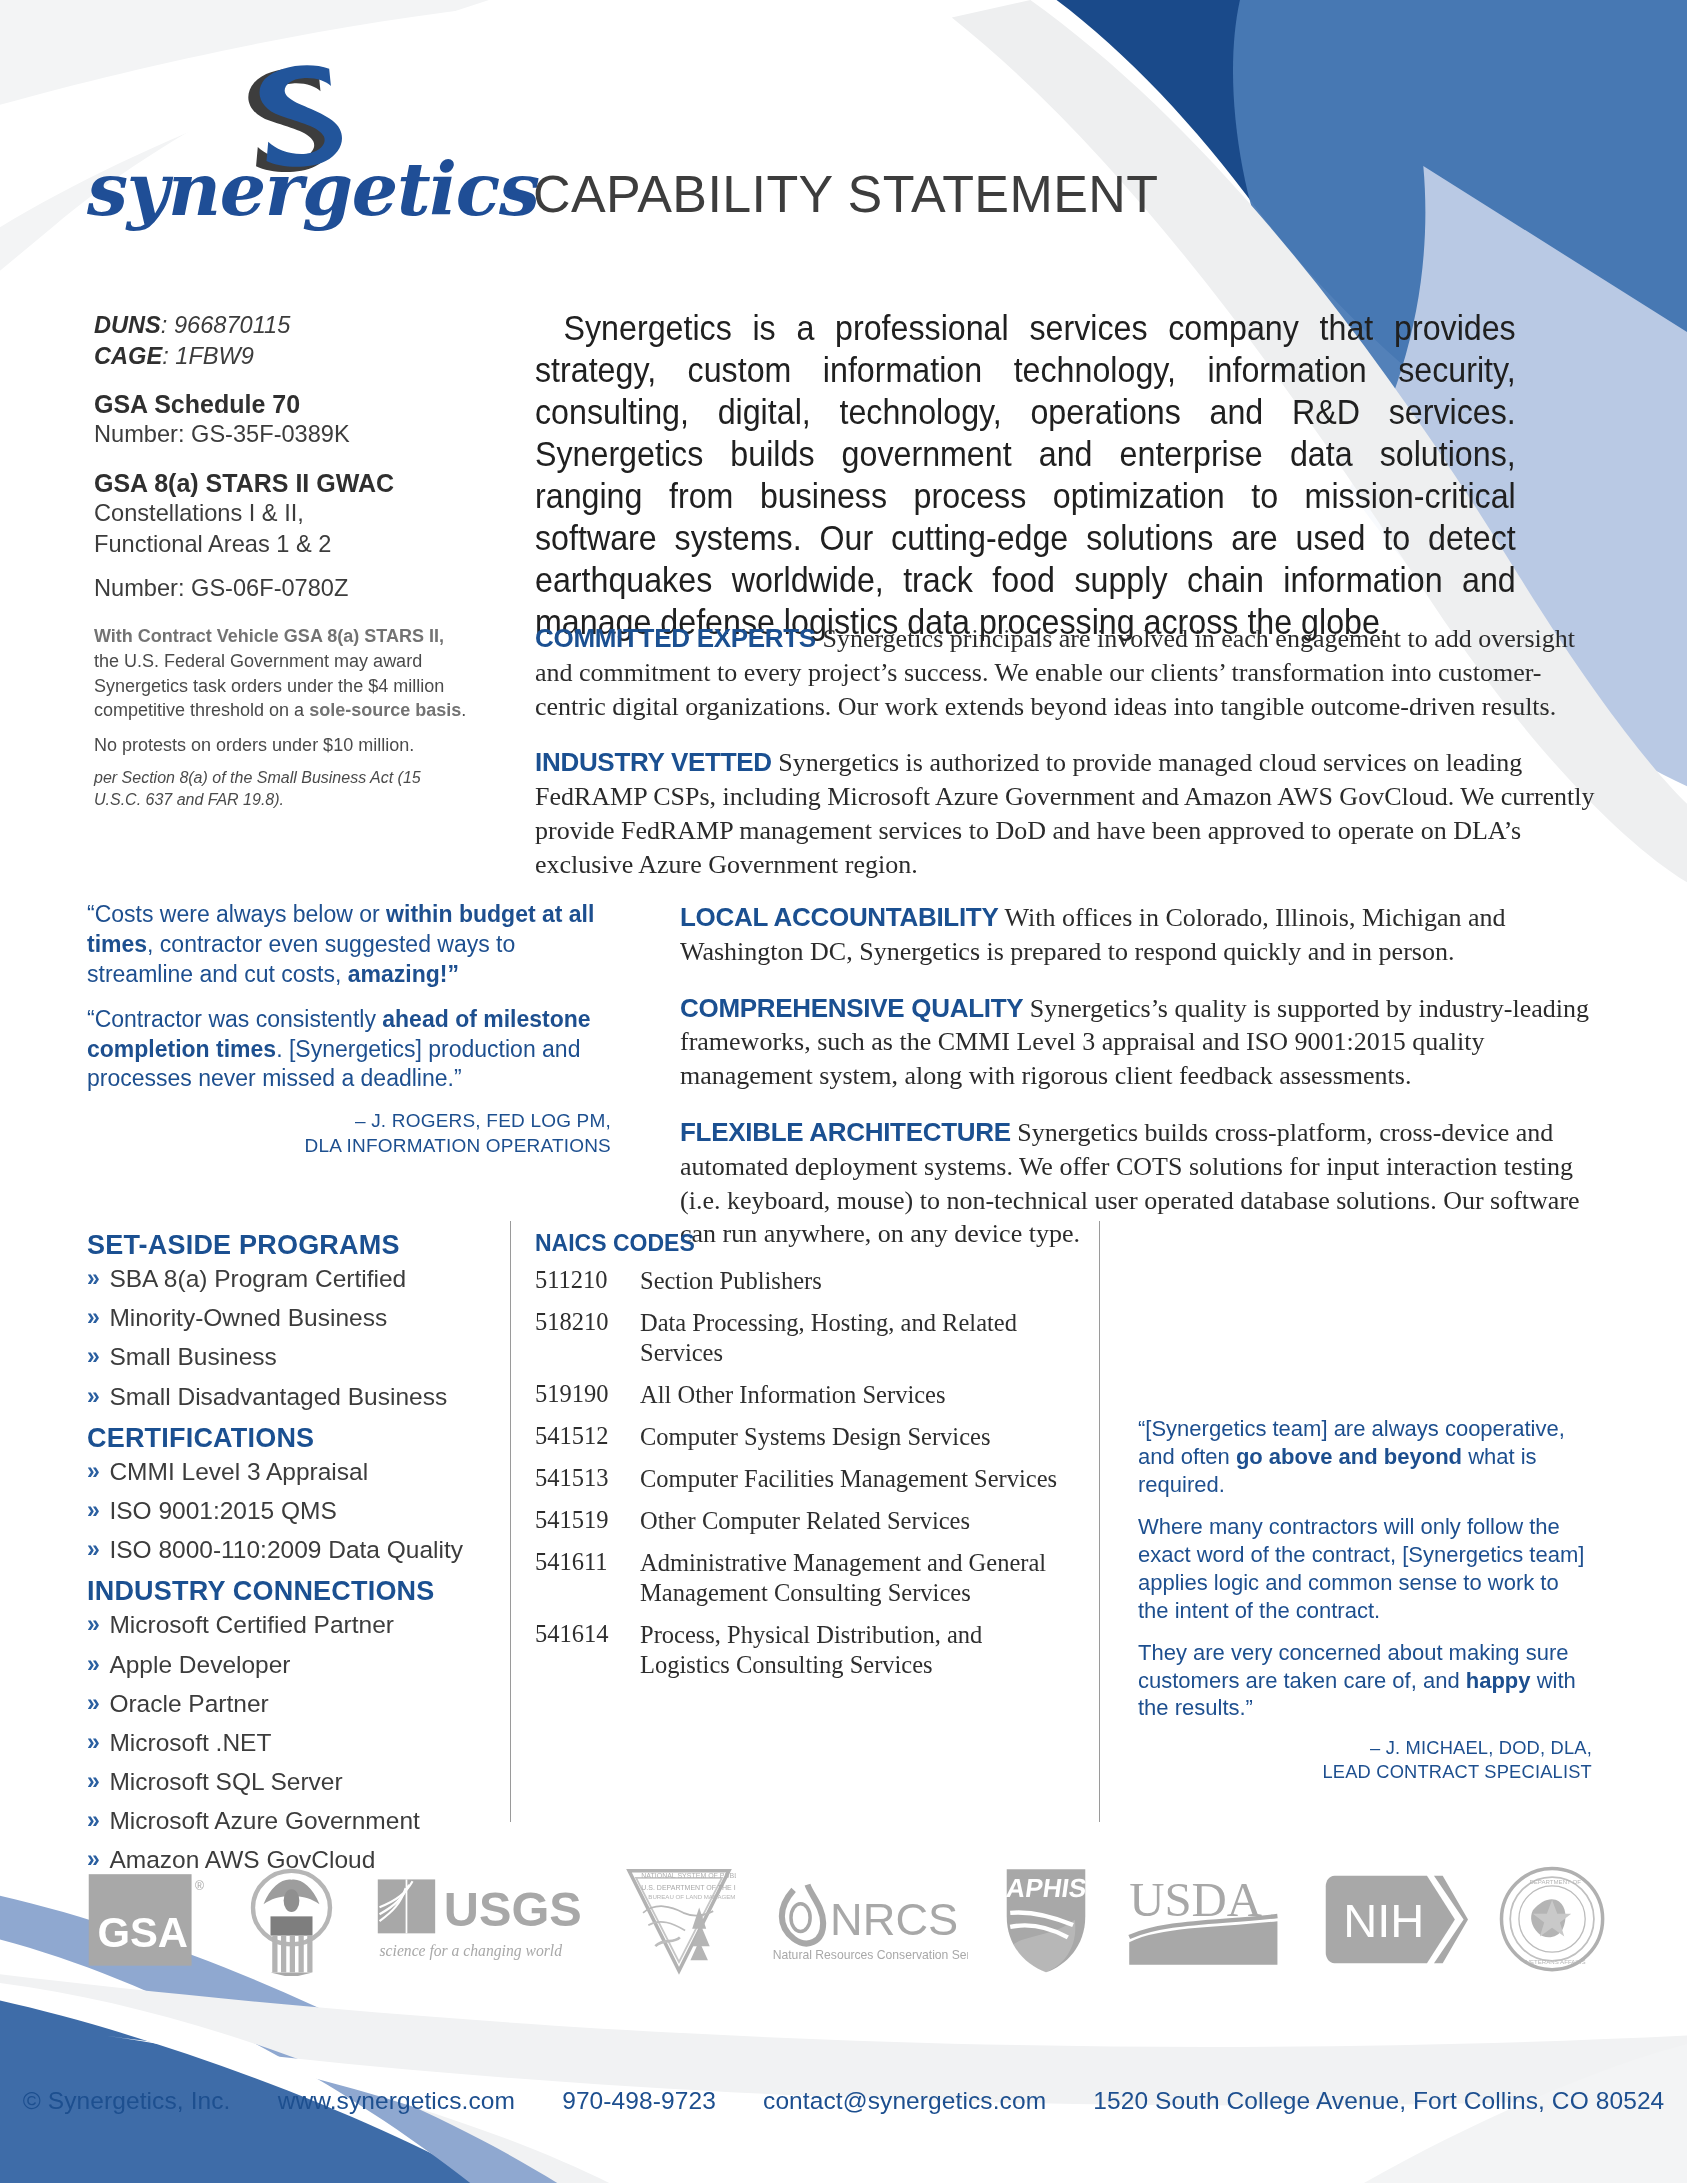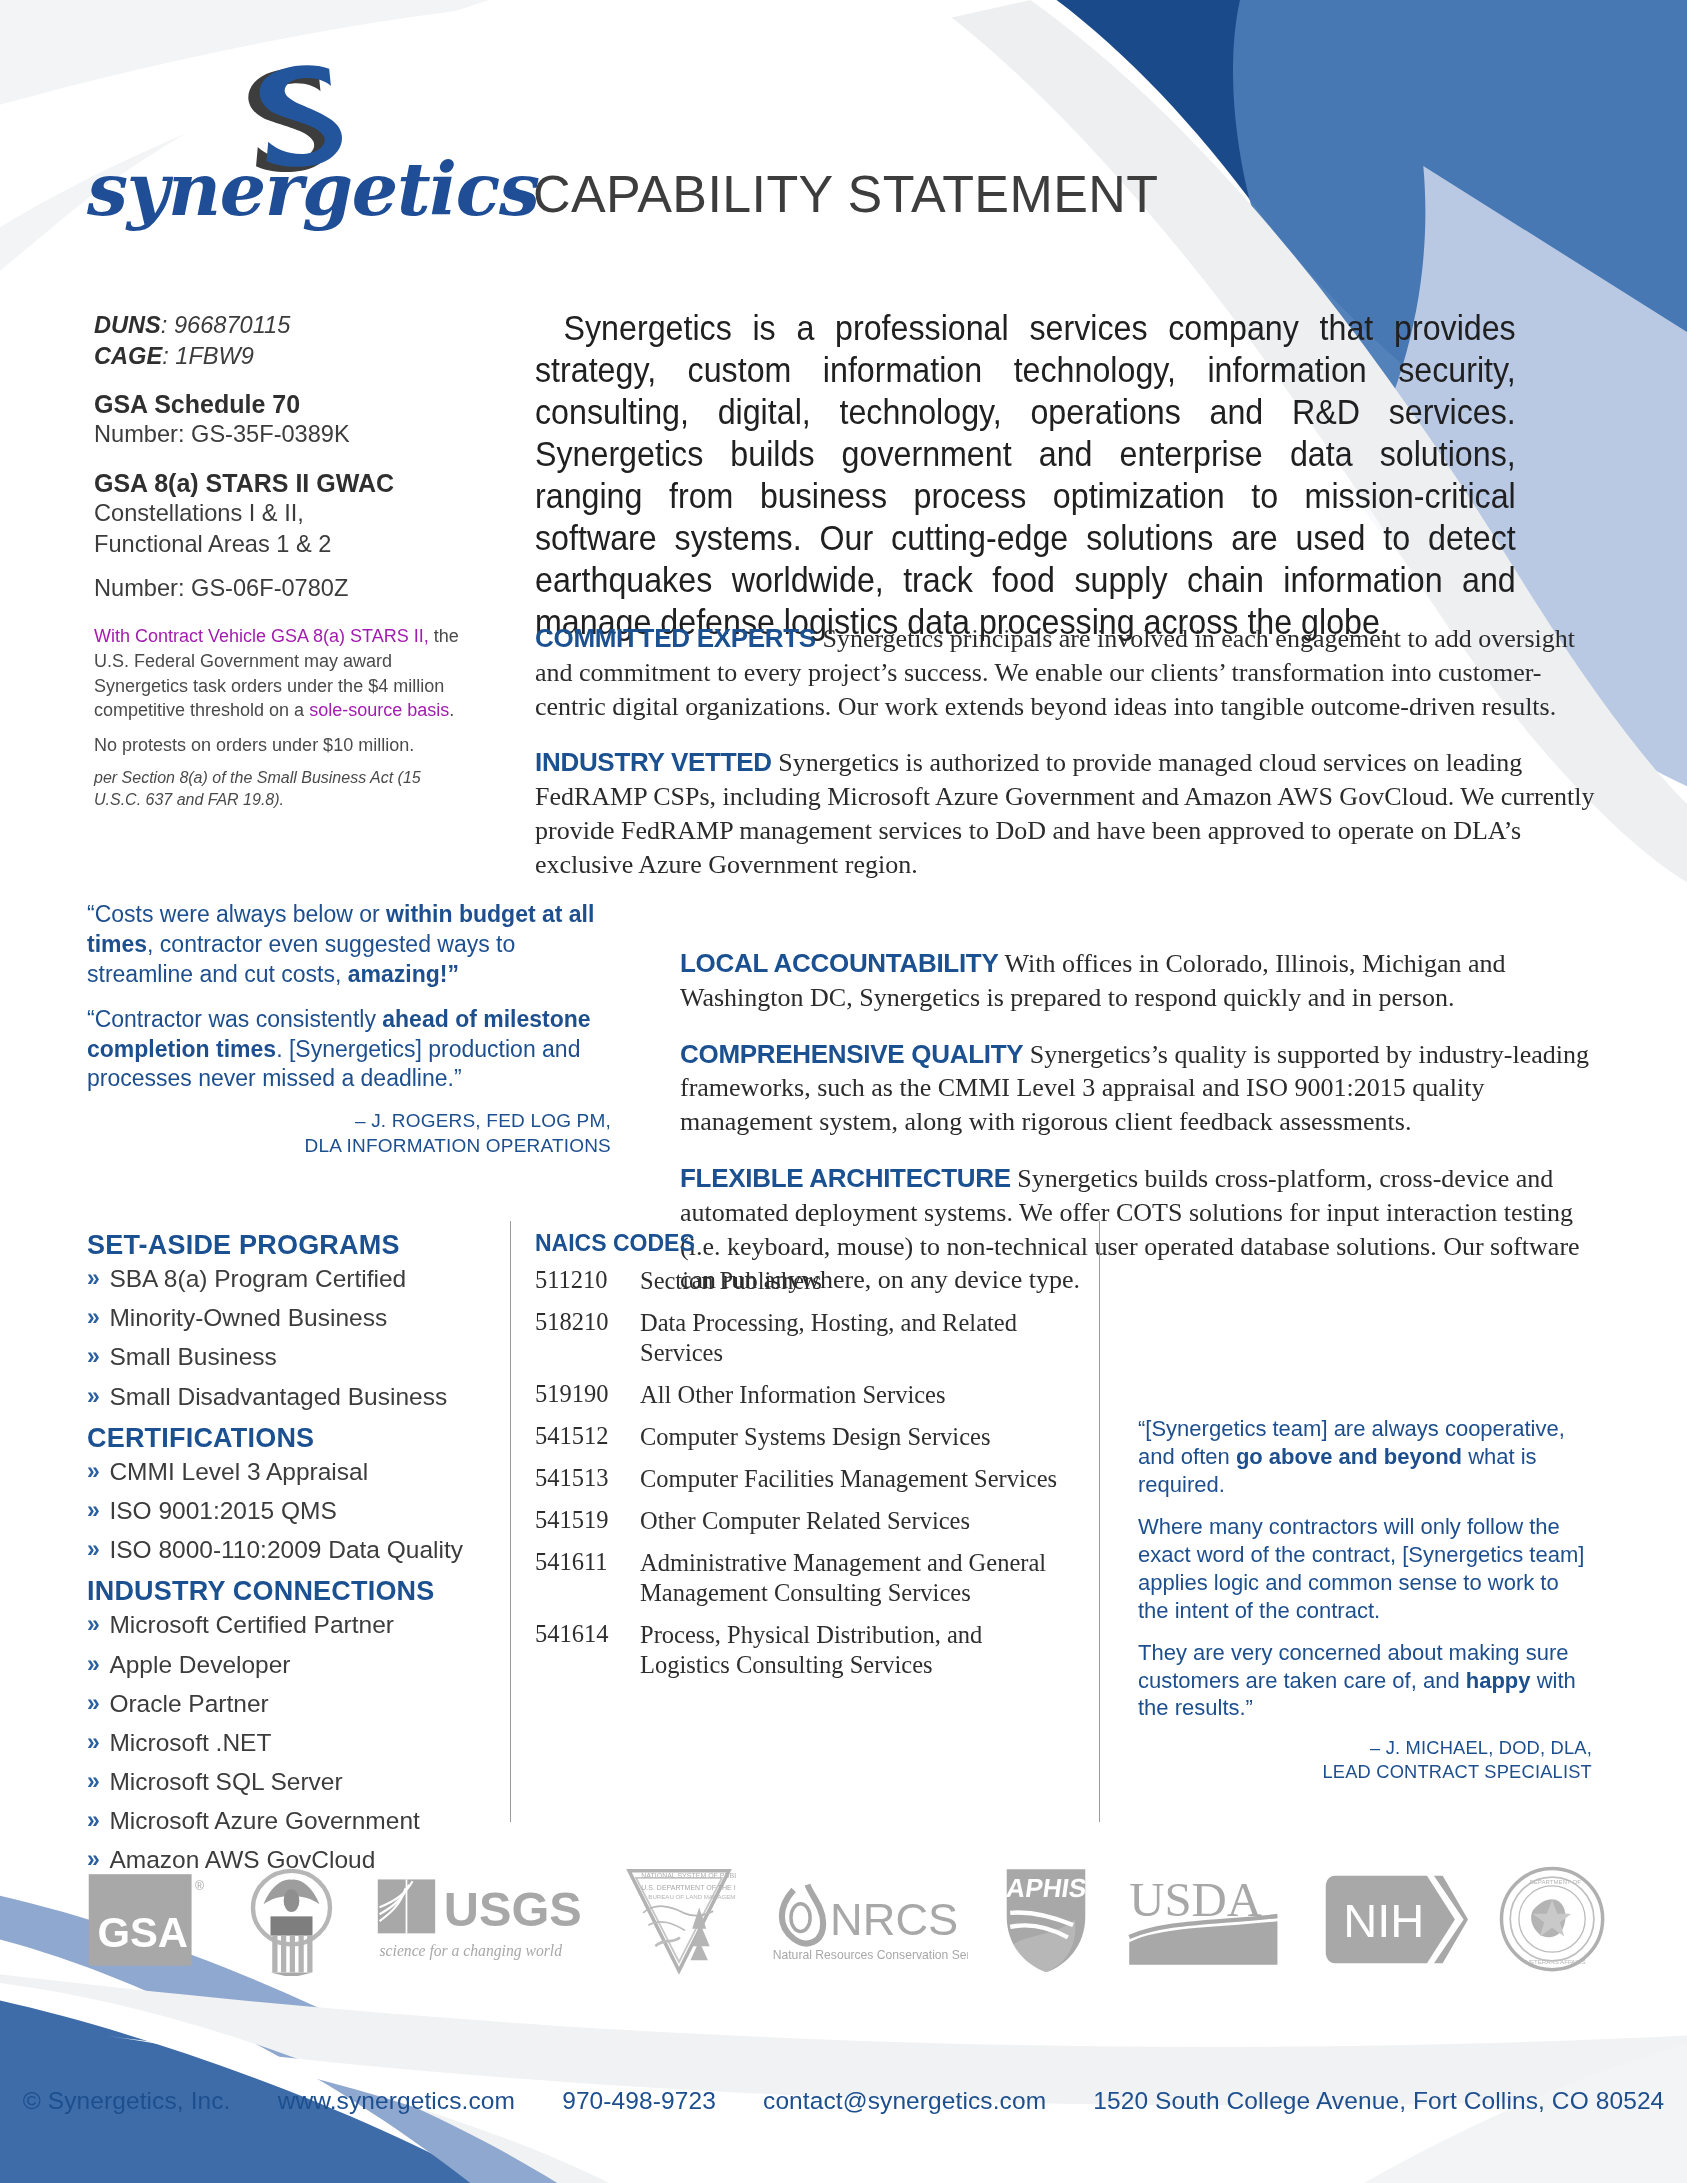--- a/index.html
+++ b/index.html
@@ -39,21 +39,21 @@
   
   .left-col { position: absolute; left: 94px; top: 310px; width: 411px; }
   .idline { font-size: 23.6px; line-height: 1.30; color: #3c3c3c; font-style: italic; }
   .idline b { font-weight: bold; color: #2f2f2f; }
   .block-head { font-size: 25px; font-weight: bold; color: #2f2f2f; margin-top: 19px; }
   .block-sub { font-size: 23.6px; color: #3c3c3c; line-height: 1.30; }
   .gap-sm { height: 14px; }
 
   .fineprint { position: absolute; left: 94px; top: 624px; width: 376px;
                font-size: 18px; line-height: 1.38; color: #4a4a4a; }
-  .fineprint b { font-weight: normal; color: #a21caf; margin-top: 17px; }
+  .fineprint b { font-weight: bold; color: #737373; margin-top: 17px; }
   .fineprint p { margin-bottom: 9.6px; }
   .fineprint .ital { font-style: italic; font-size: 16px; }
 
   
   .quote-left { position: absolute; left: 87px; top: 900px; width: 524px;
                 color: #1d4f8f; font-size: 23px; line-height: 1.30; }
   .quote-left p { margin-bottom: 15px; }
   .quote-left b { font-weight: bold; }
   .attrib { text-align: right; font-size: 19px; line-height: 1.28;
             color: #1d4f8f; letter-spacing: 0.2px; }
@@ -62,21 +62,21 @@
   .intro {
     position: absolute; left: 535px; top: 307px; width: 1066px;
     font-family: "Liberation Sans", sans-serif;
     font-size: 35px; line-height: 1.20; color: #202020;
     text-align: justify;
     transform: scaleX(0.92); transform-origin: left top;
   }
   .intro .ind { display: inline-block; width: 31px; }
 
   .body-col { position: absolute; left: 535px; top: 622px; width: 1070px; }
-  .body-col.lower { left: 680px; top: 947px; width: 926px; }
+  .body-col.lower { left: 680px; top: 901px; width: 926px; }
   .sec { margin-bottom: 23px; }
   .sec p {
     font-family: "Liberation Serif", serif;
     font-size: 26px; line-height: 1.30; color: #2b2b2b;
     text-align: left;
   }
   .sec .h {
     font-family: "Liberation Sans", sans-serif;
     font-weight: bold; font-size: 26px; color: #1b5091;
     letter-spacing: -0.3px;

